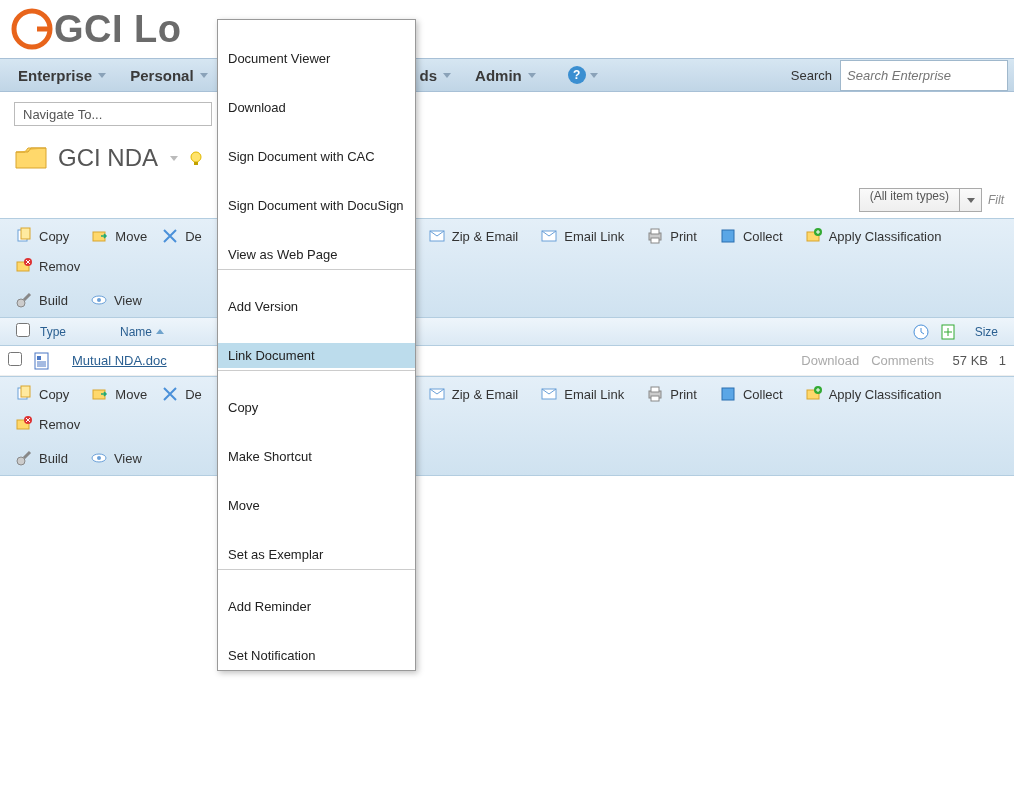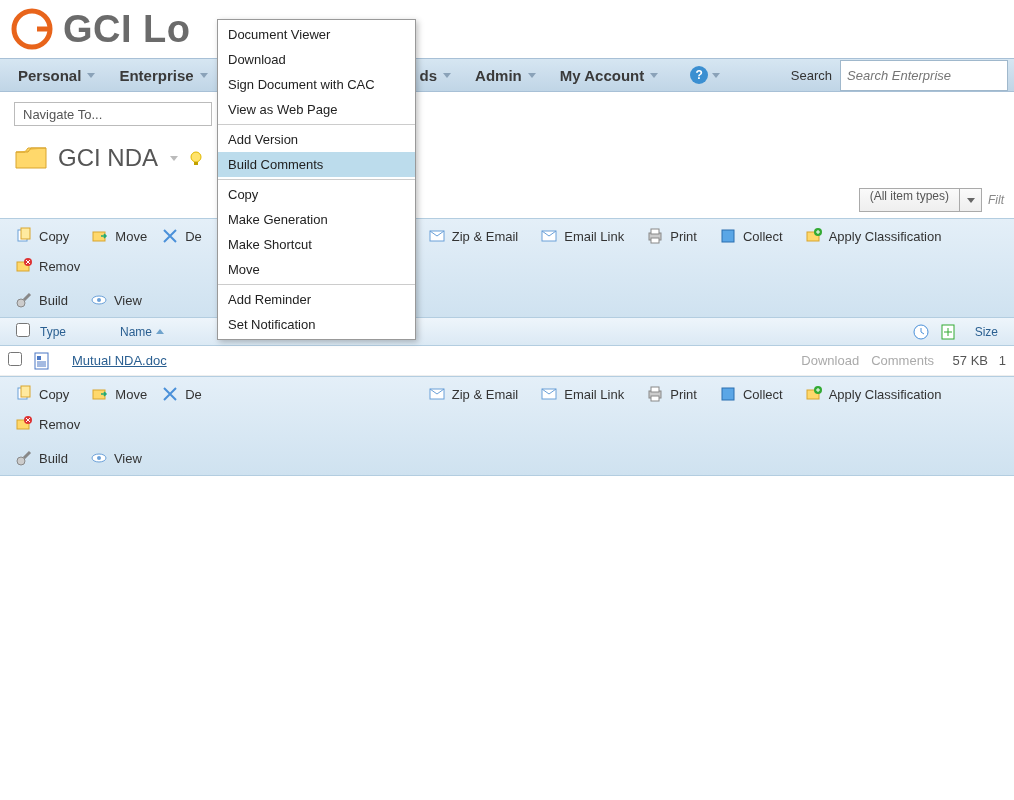--- a/index.html
+++ b/index.html
@@ -1,19 +1,19 @@
 <!DOCTYPE html>
 <html><head>
 <meta charset="utf-8">
 <style>
 * { box-sizing: border-box; margin: 0; padding: 0; }
 body { font-family: Arial, Helvetica, sans-serif; font-size: 13px; color: #333; background: #fff; width: 1014px; height: 800px; overflow: hidden; position: relative; }
 
 
-.logo-row { display: flex; align-items: center; height: 58px; padding-left: 10px; gap: 9px; }
+.logo-row { display: flex; align-items: center; height: 58px; padding-left: 10px; gap: 0; }
 .logo-mark { width: 44px; height: 44px; }
 .logo-text { font-size: 38px; font-weight: 700; color: #6b6b6b; letter-spacing: 0.5px; }
 
 
 .tabbar { display: flex; align-items: center; height: 34px; background: linear-gradient(#d6e6f2, #c0d5e6); border-top: 1px solid #a8c0d6; border-bottom: 1px solid #a8c0d6; padding: 0 6px; font-size: 15px; color: #444; }
 .tabbar .tab { display: flex; align-items: center; gap: 6px; padding: 0 12px; height: 100%; font-weight: 700; color: #3a3a3a; cursor: pointer; }
 .tabbar .tab.partial { padding-left: 0; }
 .tabbar .chev { width: 0; height: 0; border-left: 4px solid transparent; border-right: 4px solid transparent; border-top: 5px solid #8aa2b8; }
 .tabbar .spacer { flex: 1; }
 .tabbar .help { width: 18px; height: 18px; border-radius: 50%; background: #3b8fd1; color: #fff; font-size: 12px; font-weight: 700; display: flex; align-items: center; justify-content: center; margin-right: 4px; }
@@ -64,21 +64,21 @@
 .trow .cname a { color: #2a5f91; text-decoration: underline; }
 .trow .sp { flex: 1; }
 .trow .act { color: #aaa; padding: 0 6px; cursor: pointer; }
 .trow .csize { width: 48px; text-align: right; color: #555; }
 .trow .extra { width: 18px; text-align: right; color: #555; }
 
 input[type=checkbox] { width: 14px; height: 14px; }
 
 
 .ctxmenu { position: absolute; left: 217px; top: 19px; width: 199px; background: #fff; border: 1px solid #999; box-shadow: 2px 2px 6px rgba(0,0,0,0.25); z-index: 50; padding: 2px 0; }
-.ctxmenu .item { padding: 5px 10px; font-size: 13px; color: #222; cursor: pointer; }
+.ctxmenu .item { padding: 5px 10px; font-size: 13px; color: #222; cursor: pointer; margin-top: 24px; }
 .ctxmenu .item.hl { background: #bcdcec; }
 .ctxmenu .sep { height: 1px; background: #ccc; margin: 2px 0; }
 
 
 svg { display: block; }
 </style>
 </head>
 <body>
 
 <div class="logo-row">
@@ -87,38 +87,34 @@
       <circle cx="22" cy="22" r="18" fill="none" stroke="#e8641b" stroke-width="5"></circle>
       <path d="M22 22 h16" stroke="#e8641b" stroke-width="5"></path>
       <rect x="21" y="19" width="6" height="6" fill="#fff"></rect>
     </svg>
   </span>
   <span class="logo-text">GCI Lo</span>
 </div>
 
 <div class="tabbar">
   <div class="tab">
+      <span>Enterprise</span>
+      <span class="chev"></span>
+    </div>
+  <div class="tab">
       <span>Personal</span>
-      <span class="chev"></span>
-    </div>
-  <div class="tab">
-      <span>Enterprise</span>
       <span class="chev"></span>
     </div>
   <div style="width:200px"></div>
   <div class="tab partial">
       <span>ds</span>
       <span class="chev"></span>
     </div>
   <div class="tab">
       <span>Admin</span>
-      <span class="chev"></span>
-    </div>
-  <div class="tab">
-      <span>My Account</span>
       <span class="chev"></span>
     </div>
   <div style="width:20px"></div>
   <span class="help">?</span>
   <span class="chev"></span>
   <div class="spacer"></div>
   <span class="search-lbl">Search</span>
   <input class="search-box" placeholder="Search Enterprise" style="">
 </div>
 
@@ -403,25 +399,26 @@
         </svg>
       </span>
       <span>View</span>
     </div>
 </div>
 
 <div class="ctxmenu" id="ctxmenu">
     <div class="item">Document Viewer</div>
     <div class="item">Download</div>
     <div class="item">Sign Document with CAC</div>
+    <div class="item">Sign Document with DocuSign</div>
     <div class="item">View as Web Page</div>
     <div class="sep"></div>
     <div class="item">Add Version</div>
-    <div class="item hl">Build Comments</div>
+    <div class="item hl">Link Document</div>
     <div class="sep"></div>
     <div class="item">Copy</div>
-    <div class="item">Make Generation</div>
     <div class="item">Make Shortcut</div>
     <div class="item">Move</div>
+    <div class="item">Set as Exemplar</div>
     <div class="sep"></div>
     <div class="item">Add Reminder</div>
     <div class="item">Set Notification</div>
   </div>
 
 </body></html>

